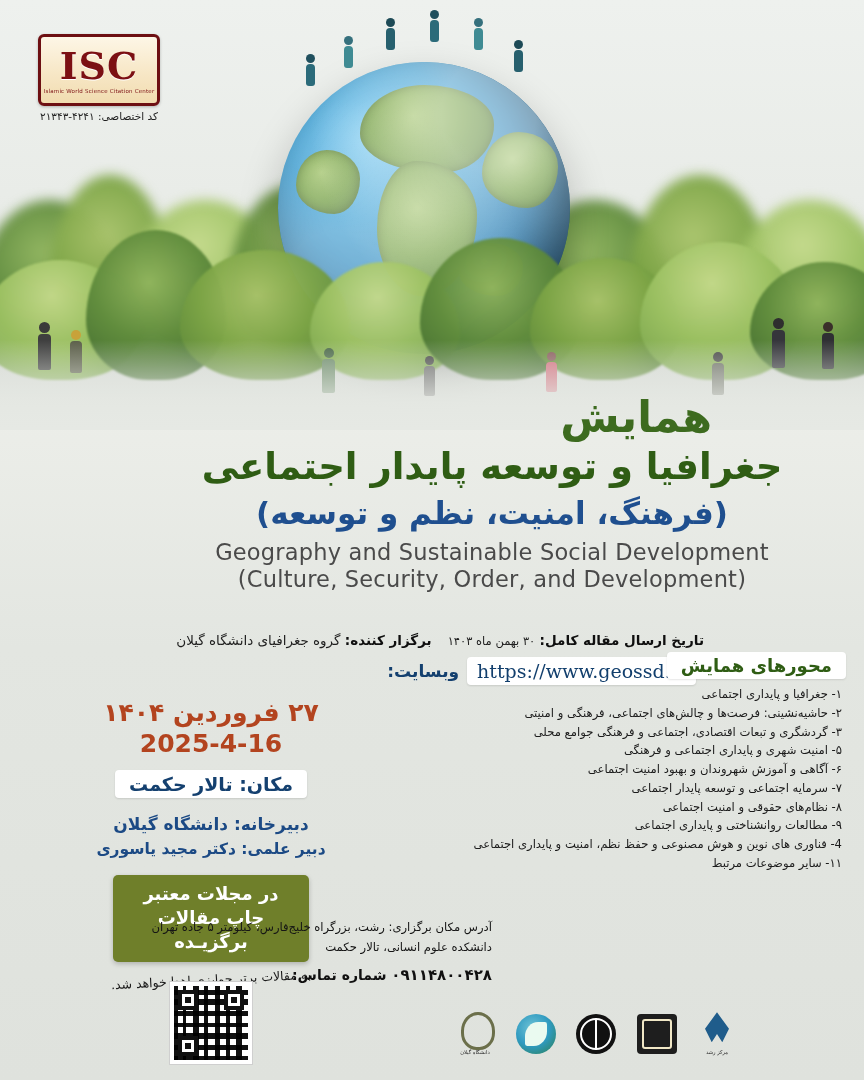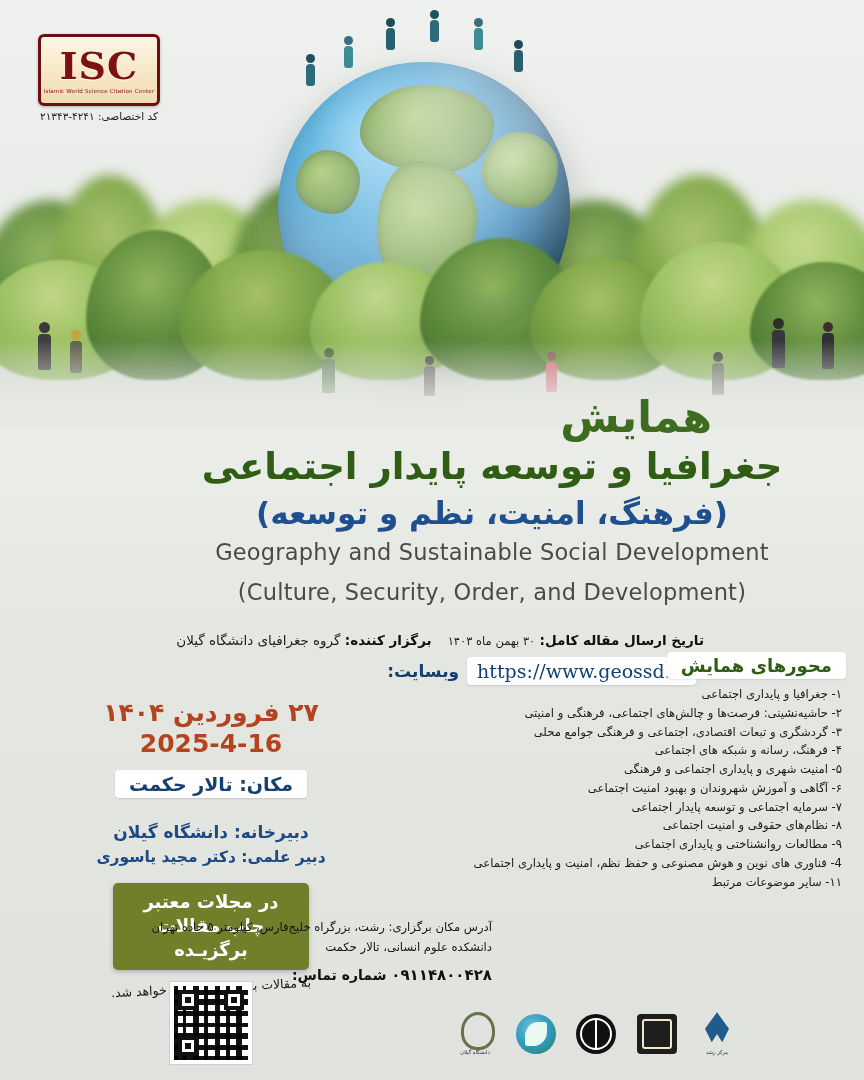--- a/index.html
+++ b/index.html
@@ -115,21 +115,21 @@
   }
   .t-sub {
     font-size:31px; font-weight:bold; color:#1f4f8f; line-height:1.3; margin:4px 0 0 0;
     text-align:center;
   }
   .t-en1, .t-en2 {
     direction:ltr; text-align:center; color:#4a4a4a;
     font-size:22.5px; letter-spacing:.2px;
   }
   .t-en1 { margin-top:6px; }
-  .t-en2 { margin-top:14px; }
+  .t-en2 { margin-top:1px; }
 
   
   .org-row {
     position:absolute; right:160px; top:632px; width:540px;
     display:flex; justify-content:flex-start; gap:16px; font-size:13.5px; color:#1e1e1e;
     direction:rtl;
   }
   .org-row b { color:#0f0f0f; }
   .org-row .deadline-date { font-size:11.5px; }
 
@@ -159,21 +159,21 @@
     font-size:11.6px; color:#1b1b1b; line-height:1.62; text-align:right;
     direction:rtl; white-space:nowrap;
   }
   .axes li.wrap { white-space:normal; }
 
   
   .left-col { position:absolute; left:96px; top:698px; width:230px; text-align:center; }
   .date-fa { font-size:25px; font-weight:bold; color:#b3441f; letter-spacing:.5px; }
   .date-en { font-size:25px; font-weight:bold; color:#b3441f; direction:ltr; margin-top:2px; }
   .place-pill {
-    margin:12px auto 8px; background:#fff; border-radius:4px; display:inline-block;
+    margin:12px auto 0; background:#fff; border-radius:4px; display:inline-block;
     padding:3px 14px; font-size:19px; font-weight:bold; color:#14406f;
     box-shadow:0 1px 2px rgba(0,0,0,.12);
   }
   .secretariat { margin-top:14px; font-size:17px; font-weight:bold; color:#1c4a85; line-height:1.5; }
   .secretariat .sci { font-size:15.5px; }
 
   .print-badge {
     margin:14px auto 0; width:196px; background:#6f7f2a;
     border-radius:5px; padding:7px 8px 8px; color:#fff;
     font-size:18px; font-weight:bold; line-height:1.34;
@@ -377,21 +377,20 @@
     <span class="site-pill">https://www.geossd.ir</span>
     <span class="site-label">وبسایت:</span>
   </div>
 
   <div class="axes">
     <div class="axes-head">محورهای همایش</div>
     <ul>
       <li>۱- جغرافیا و پایداری اجتماعی</li>
       <li>۲- حاشیه‌نشینی: فرصت‌ها و چالش‌های اجتماعی، فرهنگی و امنیتی</li>
       <li>۳- گردشگری و تبعات اقتصادی، اجتماعی و فرهنگی جوامع محلی</li>
-      <li>۴- فرهنگ، رسانه و شبکه های اجتماعی</li>
       <li>۵- امنیت شهری و پایداری اجتماعی و فرهنگی</li>
       <li>۶- آگاهی و آموزش شهروندان و بهبود امنیت اجتماعی</li>
       <li>۷- سرمایه اجتماعی و توسعه پایدار اجتماعی</li>
       <li>۸- نظام‌های حقوقی و امنیت اجتماعی</li>
       <li>۹- مطالعات روانشناختی و پایداری اجتماعی</li>
       <li class="wrap">4- فناوری های نوین و هوش مصنوعی و حفظ نظم، امنیت و پایداری اجتماعی</li>
       <li>۱۱- سایر موضوعات مرتبط</li>
     </ul>
   </div>
 

